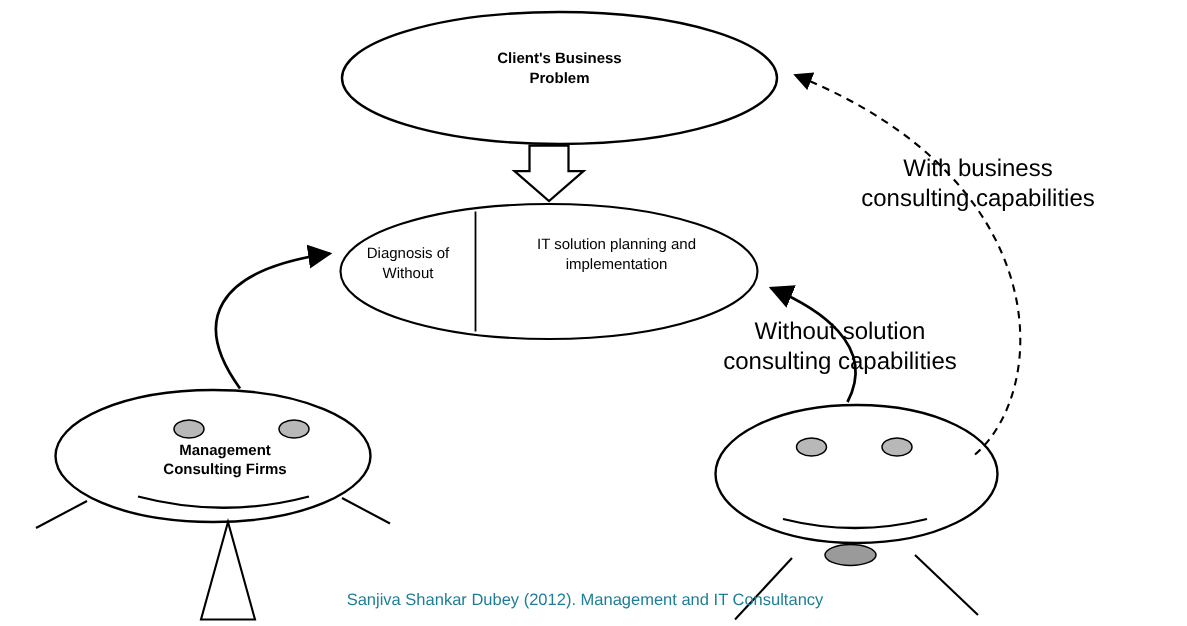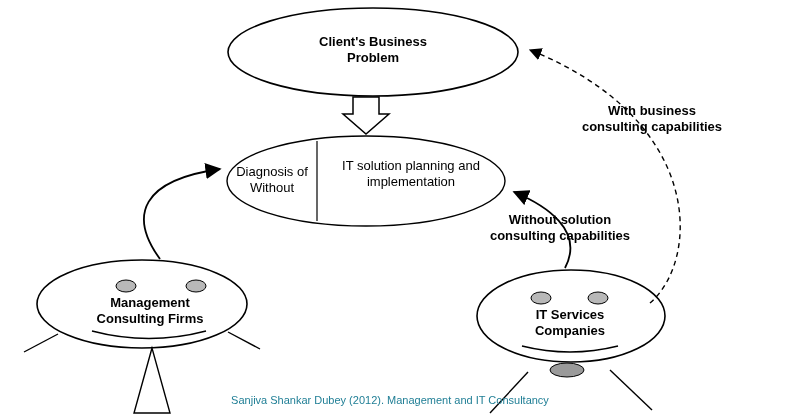--- a/index.html
+++ b/index.html
@@ -14,23 +14,23 @@
     color: #000;
   }
   .stage svg { position: absolute; left: 0; top: 0; }
   .label {
     position: absolute;
     white-space: pre-line;
     text-align: center;
     line-height: 1.25;
     color: #000;
   }
-  .node { font-size: 13px; }
+  .node { font-size: 10px; }
   .bold { font-weight: bold; }
-  .edge-label { font-size: 13px; font-weight: bold; }
+  .edge-label { font-size: 16px; font-weight: normal; }
   .caption {
     position: absolute;
     left: 190px;
     top: 394px;
     width: 400px;
     text-align: center;
     font-size: 11px;
     color: #1f7e95;
     white-space: nowrap;
   }
@@ -82,22 +82,20 @@
 
   <div class="label node" style="left:222px; top:164px; width:100px;">Diagnosis of
 Without</div>
 
   <div class="label node" style="left:326px; top:158px; width:170px;text-align:center;">IT solution planning and
 implementation</div>
 
   <div class="label node bold" style="left:60px; top:295px; width:180px;">Management
 Consulting Firms</div>
 
-  <div class="label node bold" style="left:500px; top:307px; width:140px;">IT Services
-Companies</div>
 
   <div class="label edge-label" style="left:567px; top:103px; width:170px;">With business
 consulting capabilities</div>
 
   <div class="label edge-label" style="left:475px; top:212px; width:170px;">Without solution
 consulting capabilities</div>
 
   <div class="caption">Sanjiva Shankar Dubey (2012). Management and IT Consultancy</div>
 
 </div>

